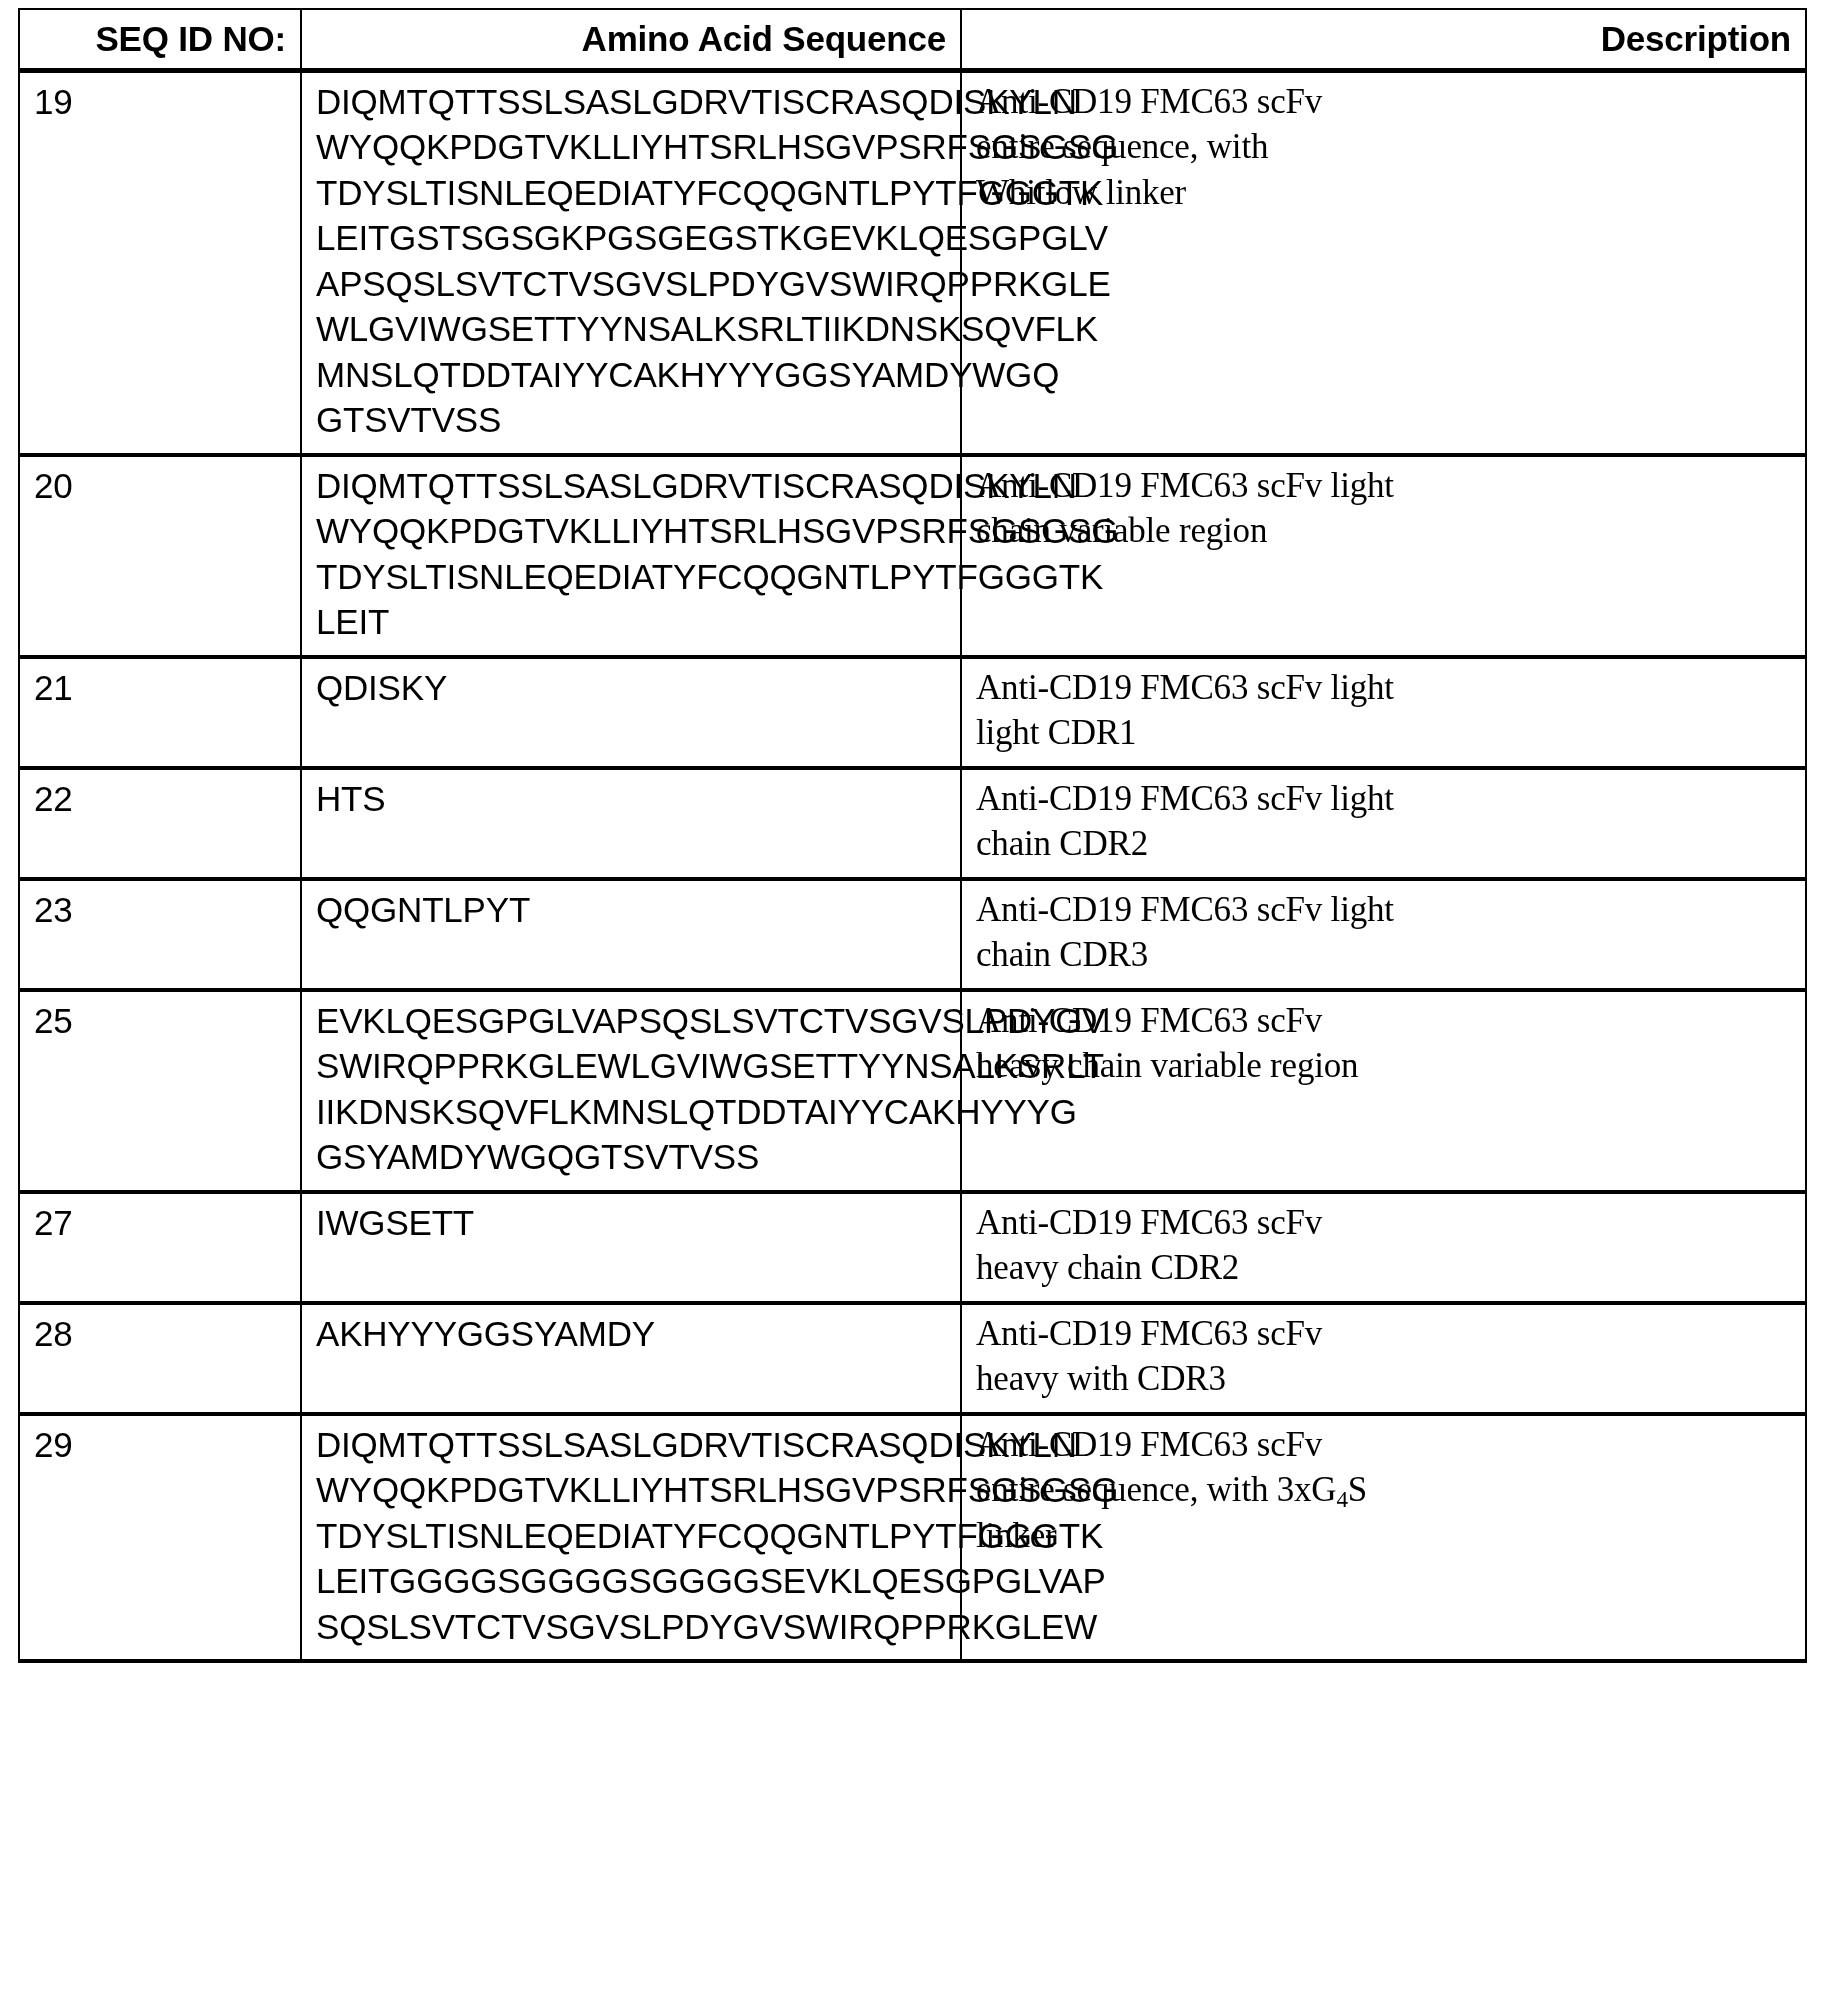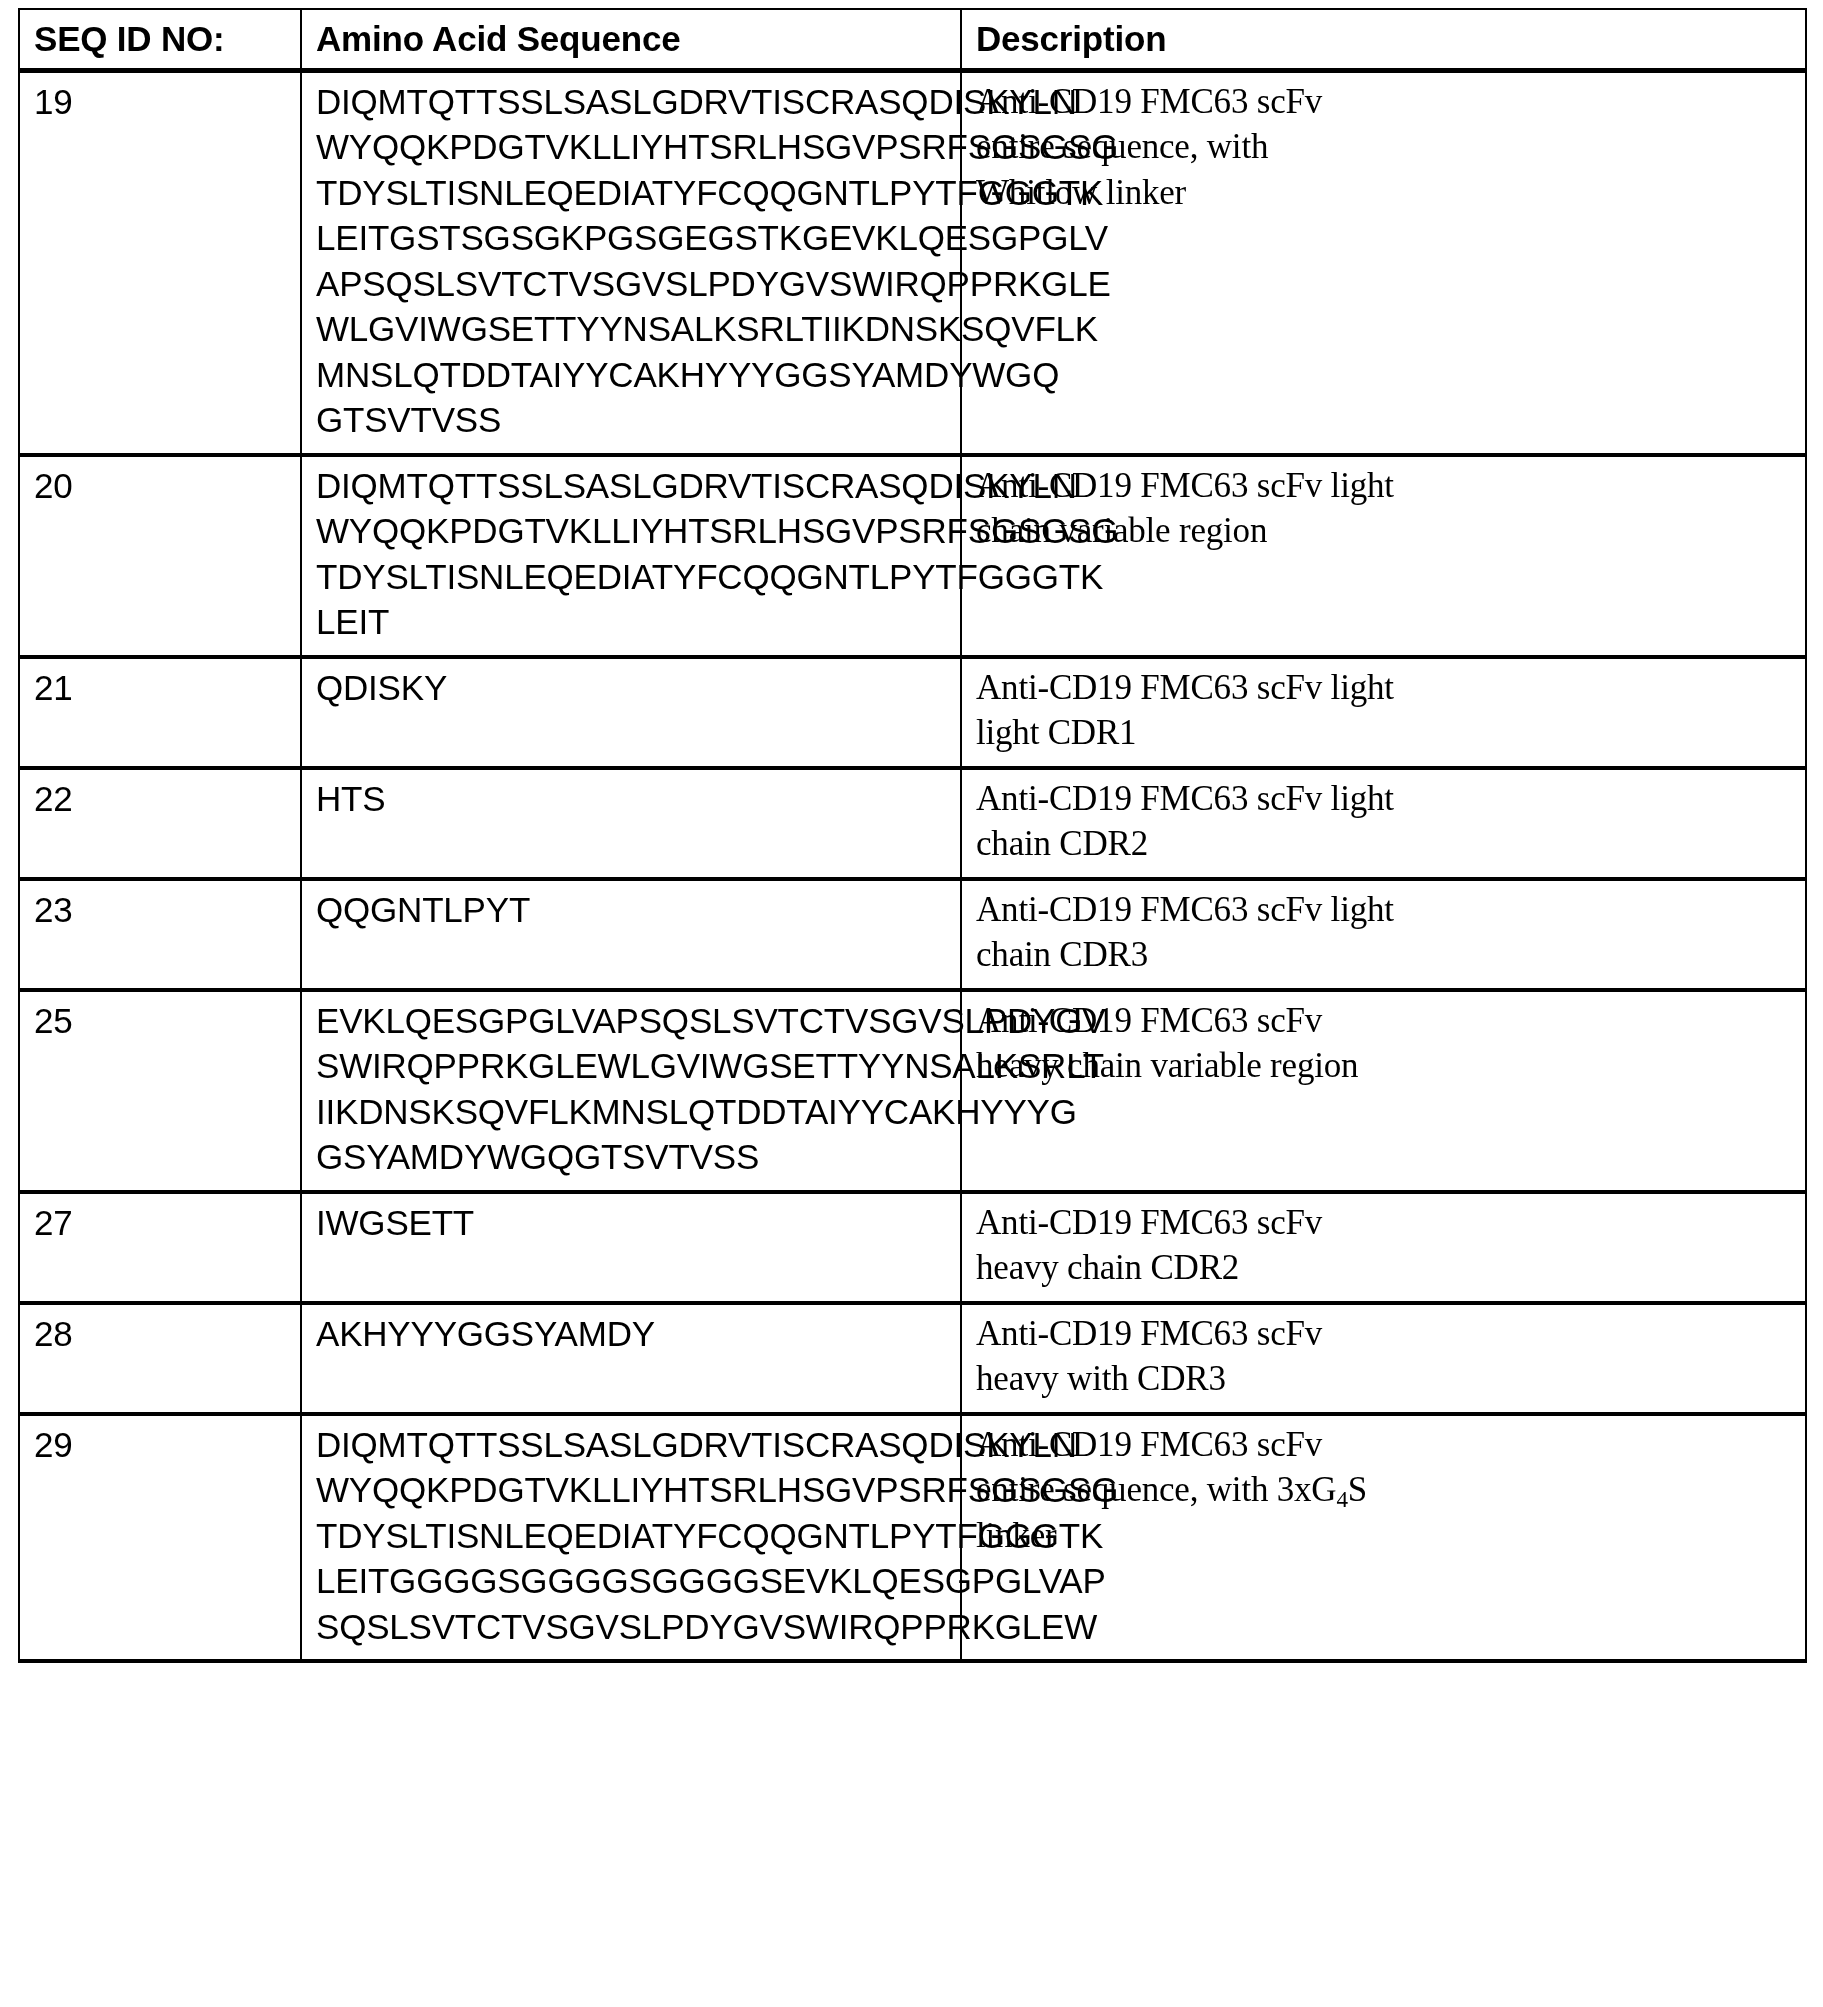--- a/index.html
+++ b/index.html
@@ -28,21 +28,21 @@
     font-size:35px;
     line-height:1.30;
     letter-spacing:-0.2px;
     word-break:break-all;
   }
   table.seq thead th{
     font-weight:bold;
     border-bottom-width:5px;
     padding-bottom:6px;
     word-break:normal;
-    text-align:left;
+    text-align:right;
   }
   
   table.seq tbody td{
     border-top-width:4px;
     border-bottom-width:4px;
     margin-left:34px;
   }
   table.seq tbody td.id{
     word-break:normal;
     padding-right:4px;

